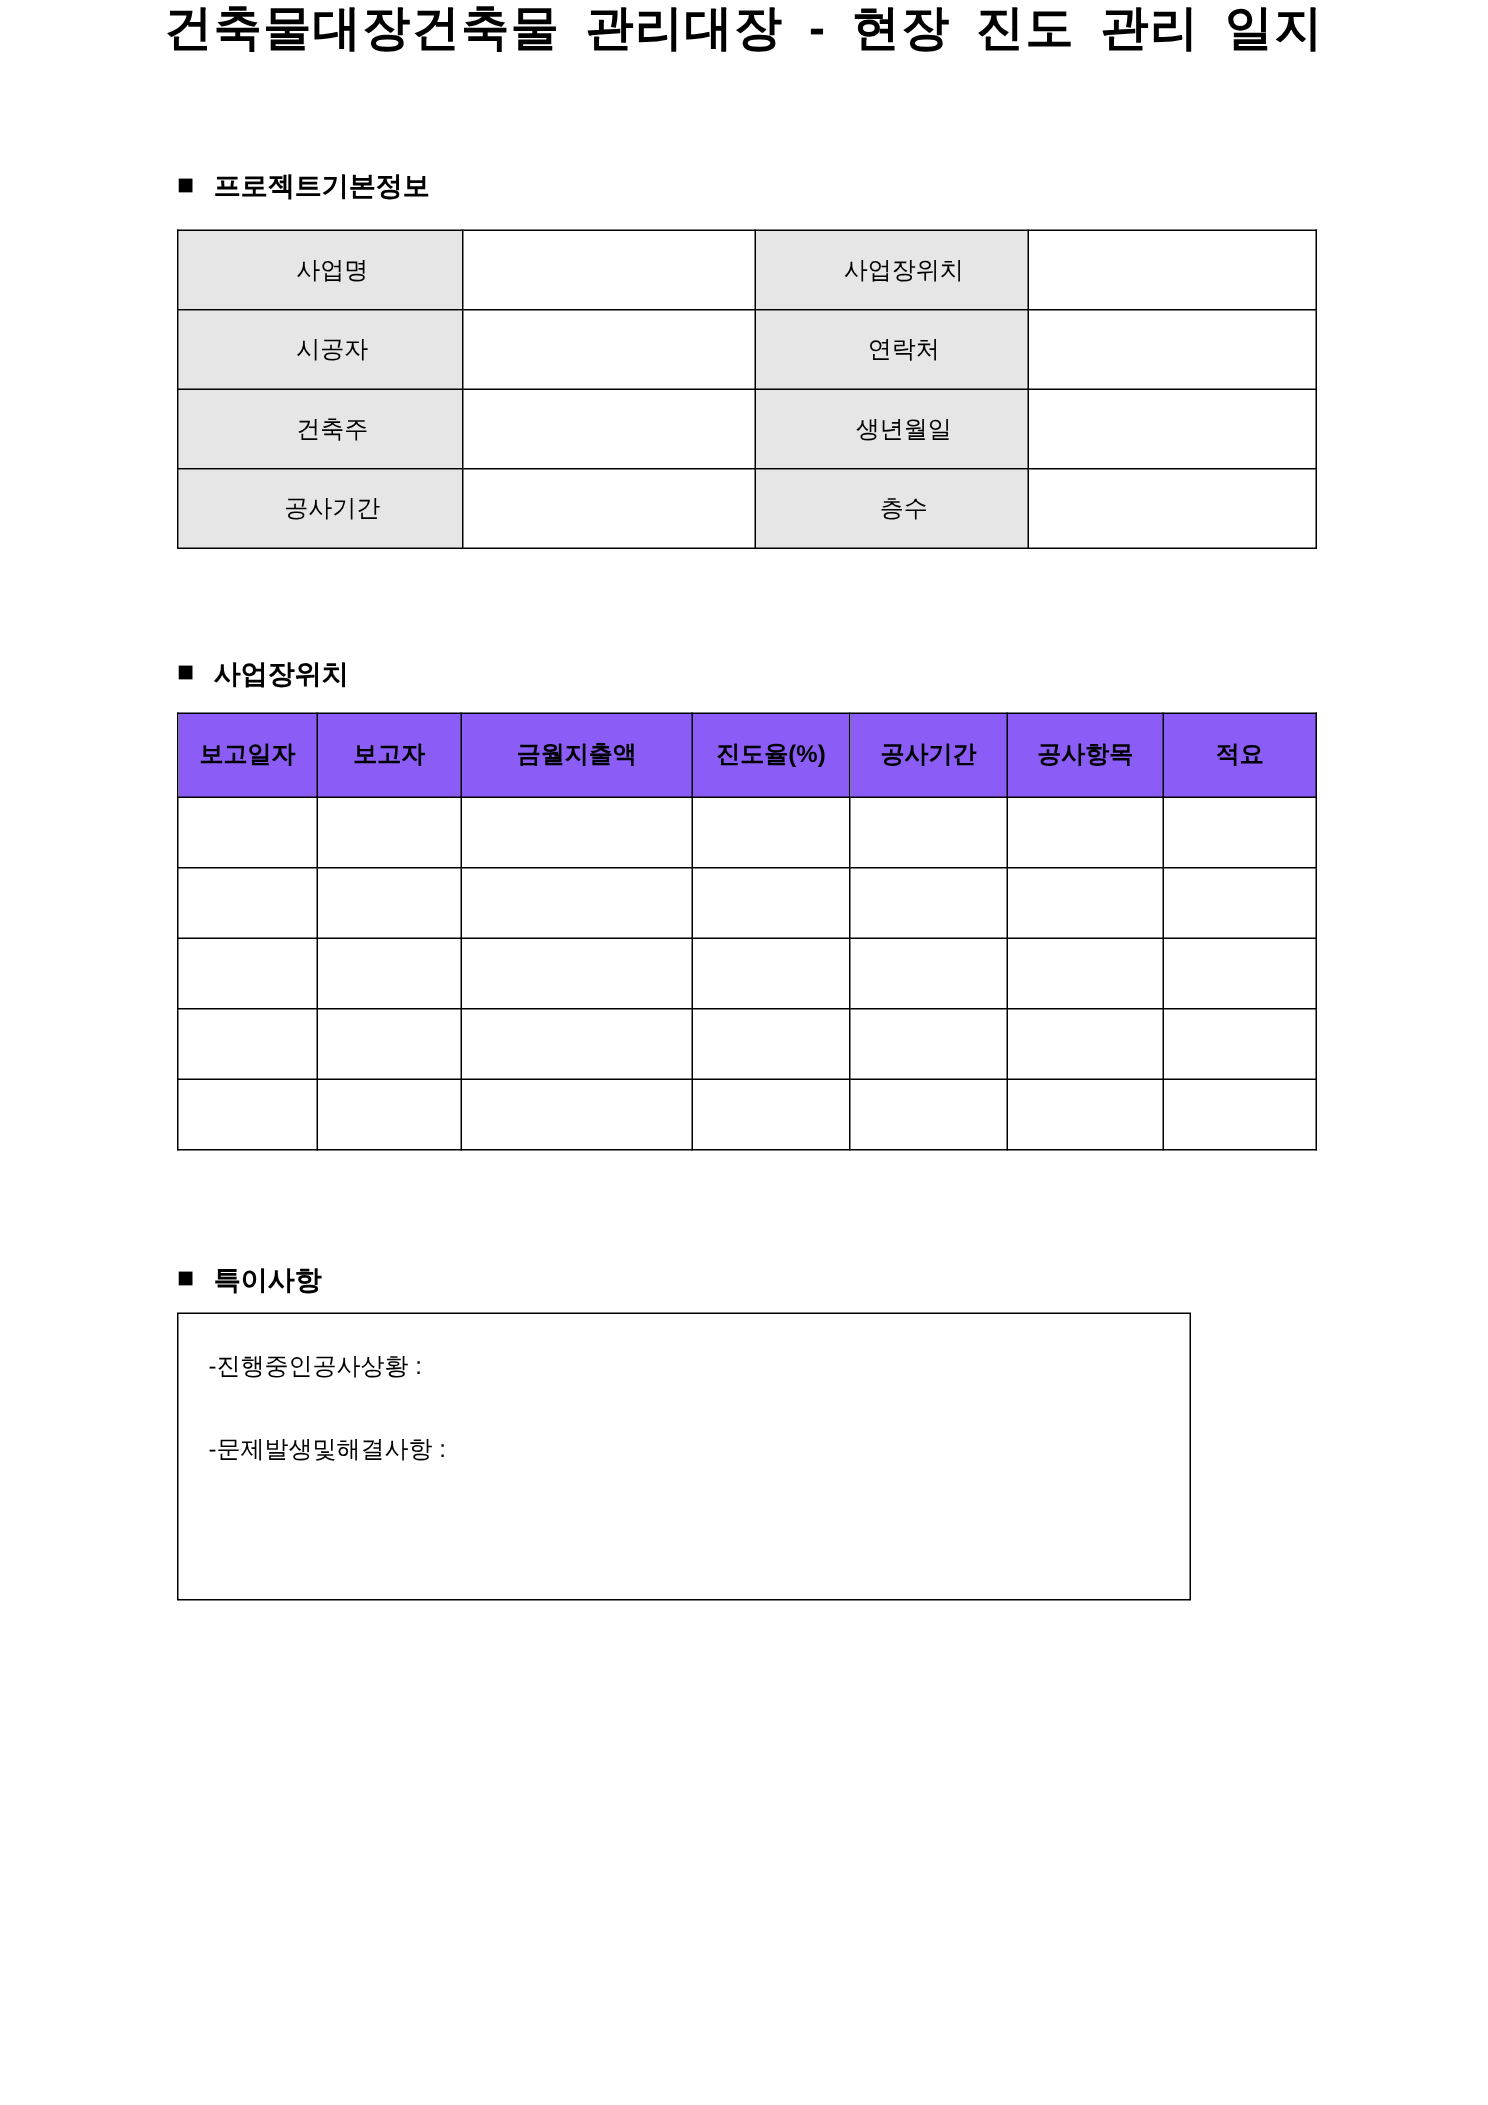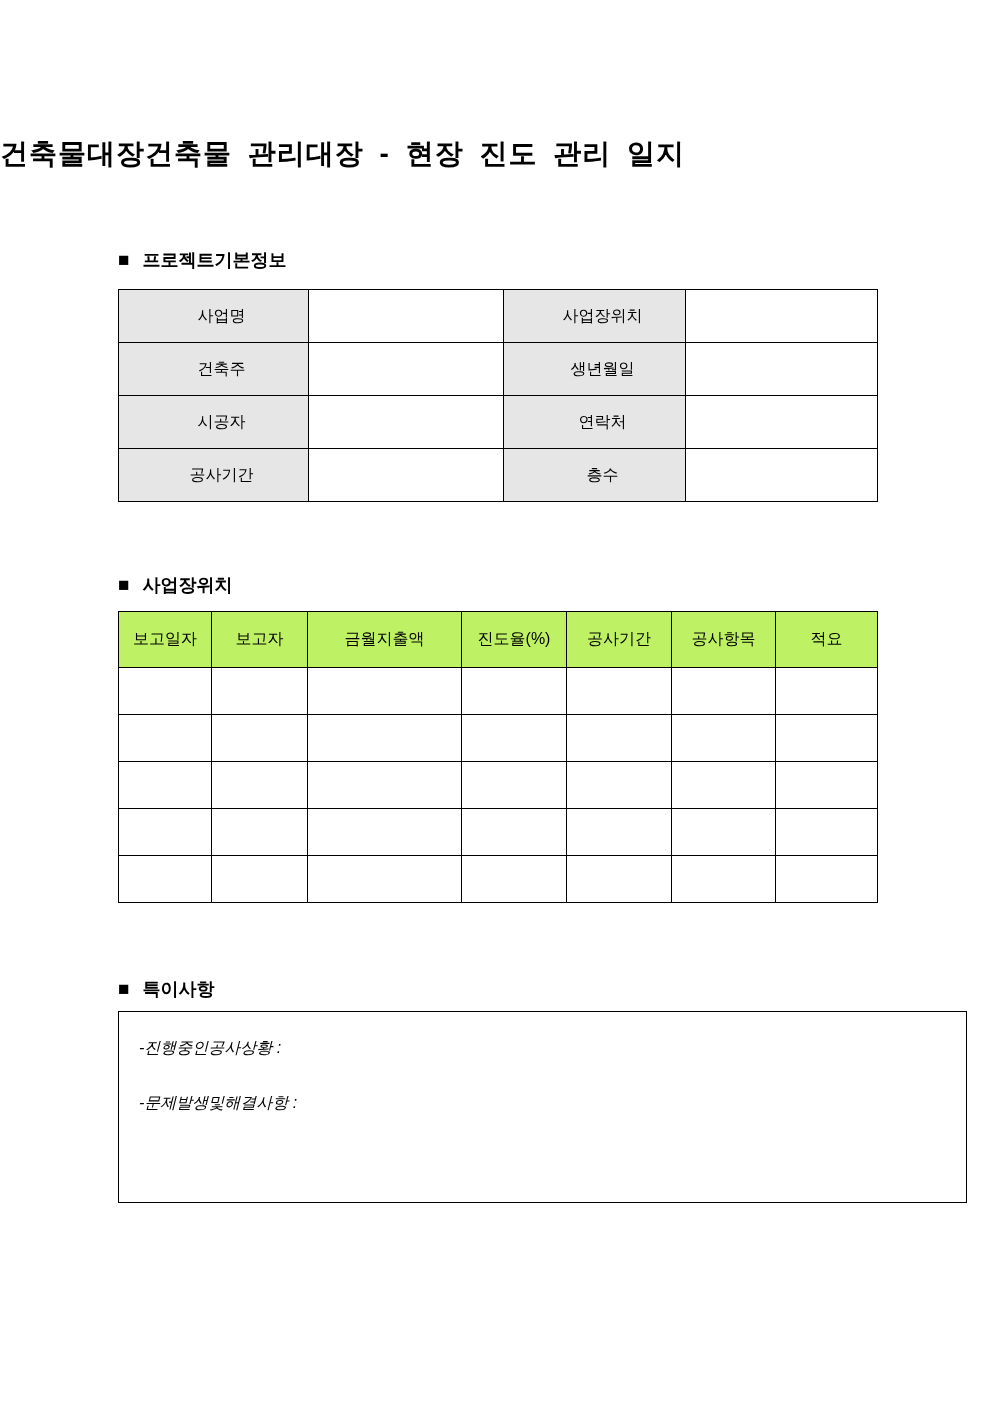--- a/index.html
+++ b/index.html
@@ -8,23 +8,22 @@
     position: relative;
     width: 992px;
     height: 1403px;
     background: #ffffff;
     color: #000000;
     font-family: "Liberation Sans", "DejaVu Sans", sans-serif;
     overflow: hidden;
   }
   .doc-title {
     margin: 0;
-    padding-top: 136px;
-    text-align: left;
-    font-size: 28px;
+    text-align: center;
+    font-size: 32px;
     line-height: 36px;
     font-weight: bold;
     letter-spacing: 1px;
     word-spacing: 7px;
   }
   .sec-head {
     display: flex;
     align-items: center;
     gap: 13px;
     margin-left: 118px;
@@ -55,30 +54,29 @@
     font-weight: normal;
     overflow: hidden;
     white-space: nowrap;
   }
   .info-table { margin-top: 18px; }
   .info-table td { height: 53px; }
   .info-table td.label { background: #e6e6e6; padding-left: 22px; }
   .info-table td.value { background: #ffffff; }
 
   .progress-table { margin-top: 15px; }
-  .progress-table thead th { height: 56px; background: #bef264; }
+  .progress-table thead th { height: 56px; background: #8b5cf6; font-weight: bold; }
   .progress-table tbody td { height: 47px; background: #ffffff; }
 
   .notes-box {
     margin: 11px 0 0 118px;
-    width: 849px;
+    width: 676px;
     height: 192px;
     border: 1px solid #000000;
     padding: 26px 20px 0 20px;
-    font-style: italic;
   }
   .note-line {
     margin: 0 0 35px 0;
     font-size: 16px;
     line-height: 20px;
   }
 </style>
 </head>
 <body>
 
@@ -99,29 +97,29 @@
           <col style="width:192px">
       </colgroup>
       <tbody id="project-info-body">
           <tr>
             <td class="label">사업명</td>
             <td class="value"></td>
             <td class="label">사업장위치</td>
             <td class="value"></td>
           </tr>
           <tr>
+            <td class="label">시공자</td>
+            <td class="value"></td>
+            <td class="label">연락처</td>
+            <td class="value"></td>
+          </tr>
+          <tr>
             <td class="label">건축주</td>
             <td class="value"></td>
             <td class="label">생년월일</td>
-            <td class="value"></td>
-          </tr>
-          <tr>
-            <td class="label">시공자</td>
-            <td class="value"></td>
-            <td class="label">연락처</td>
             <td class="value"></td>
           </tr>
           <tr>
             <td class="label">공사기간</td>
             <td class="value"></td>
             <td class="label">층수</td>
             <td class="value"></td>
           </tr>
         </tbody>
     </table>

